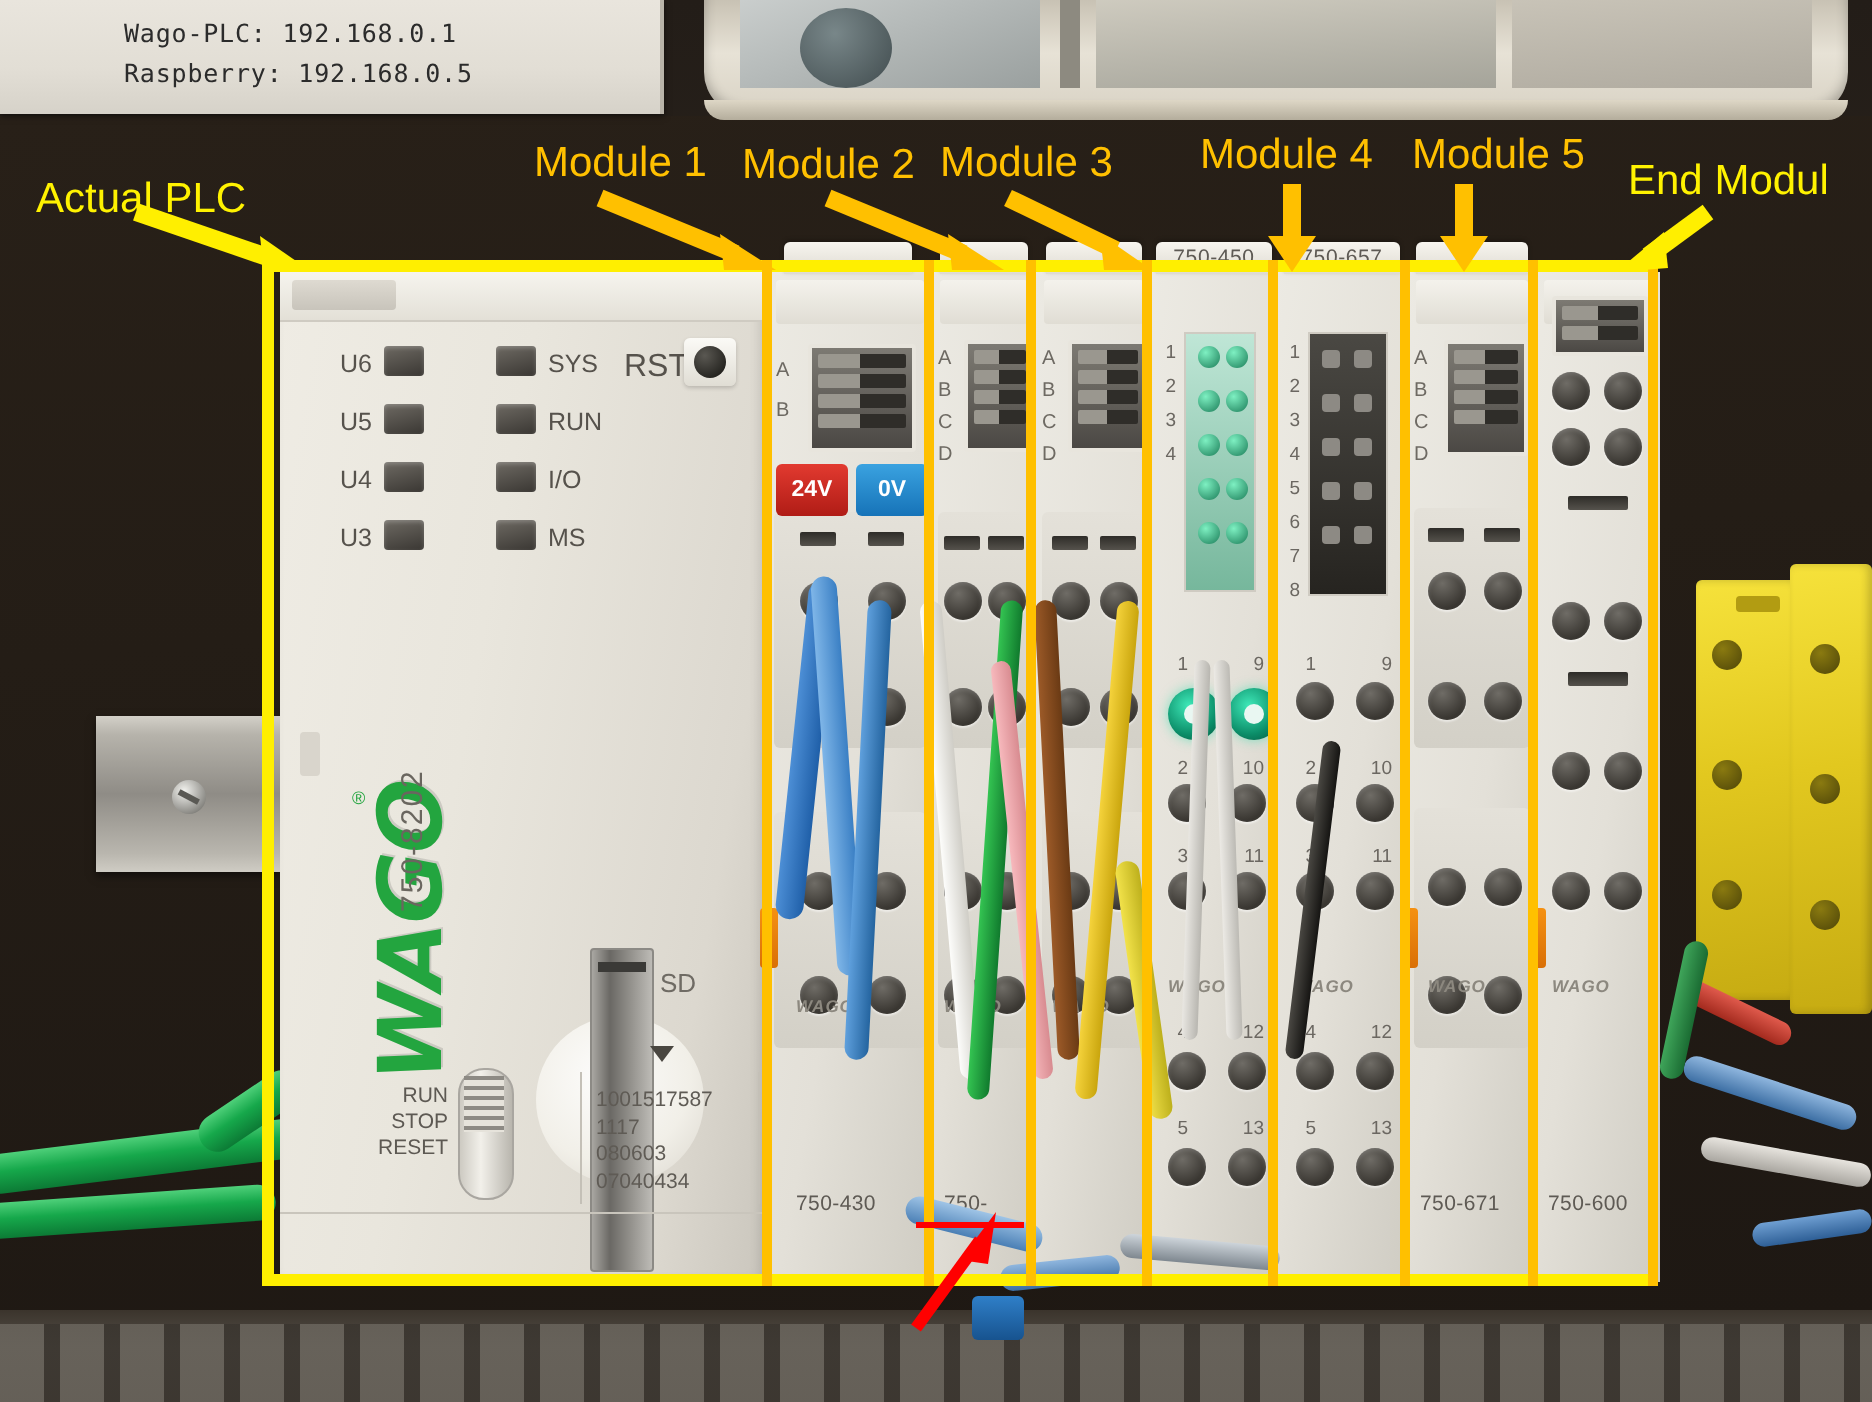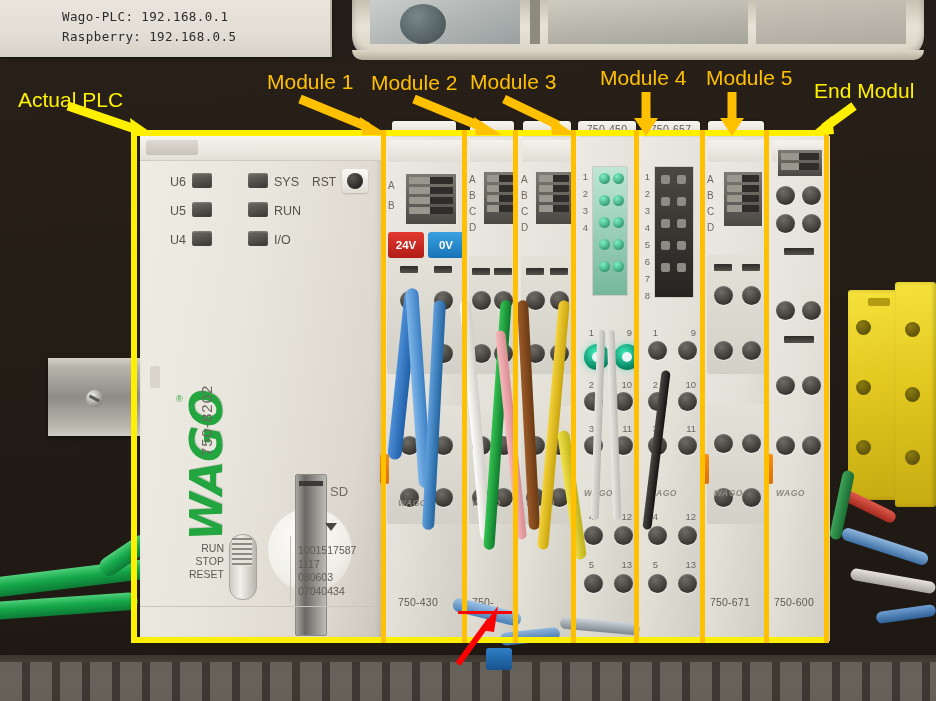--- a/index.html
+++ b/index.html
@@ -72,21 +72,21 @@
   .led-grid{position:absolute;left:24px;top:34px;width:170px;}
   .led-row{position:relative;height:29px;}
   .led-row .lbl-l{position:absolute;left:0;top:5px;width:22px;text-align:right;
     font-size:12.5px;color:#56524c;font-family:"Liberation Sans",sans-serif;}
   .led-row .lbl-r{position:absolute;left:110px;top:5px;font-size:12.5px;color:#56524c;}
   .led{position:absolute;width:20px;height:15px;border-radius:2px;
     background:linear-gradient(165deg,#6e6a63,#3a3733);
     box-shadow:inset 0 1px 2px rgba(255,255,255,.22);}
   .led-a{left:28px;top:3px;}
   .led-b{left:84px;top:3px;}
-  .rst-lbl{position:absolute;left:172px;top:39px;font-size:12px;color:#56524c;}
+  .rst-lbl{position:absolute;left:172px;top:39px;font-size:16px;color:#56524c;}
   .rst-btn{position:absolute;left:202px;top:33px;width:26px;height:24px;border-radius:3px;
     background:linear-gradient(180deg,#fbfaf6,#e0ddd4);box-shadow:0 1px 2px rgba(0,0,0,.18);}
   .rst-btn:after{content:"";position:absolute;left:5px;top:4px;width:16px;height:16px;
     border-radius:50%;background:radial-gradient(circle at 34% 30%,#5a5852,#141310);}
 
   .wago-logo{position:absolute;left:6px;top:262px;width:120px;height:130px;}
   .wago-text{position:absolute;left:-20px;top:42px;width:160px;
     transform:rotate(-90deg);transform-origin:center;
     font-family:"DejaVu Sans",sans-serif;font-weight:bold;font-style:italic;
     font-size:44px;letter-spacing:-1px;color:#23a53f;text-align:center;
@@ -243,20 +243,26 @@
         <span class="lbl-l">U5</span>
         <span class="led led-a"></span>
         <span class="led led-b"></span>
         <span class="lbl-r">RUN</span>
       </div>
       <div class="led-row">
         <span class="lbl-l">U4</span>
         <span class="led led-a"></span>
         <span class="led led-b"></span>
         <span class="lbl-r">I/O</span>
+      </div>
+      <div class="led-row">
+        <span class="lbl-l">U3</span>
+        <span class="led led-a"></span>
+        <span class="led led-b"></span>
+        <span class="lbl-r">MS</span>
       </div>
     </div>
 
     <div class="rst-lbl">RST</div>
     <div class="rst-btn"></div>
 
     <div class="wago-logo">
       <div class="wago-text">WAGO</div>
       <div class="wago-reg">®</div>
     </div>

